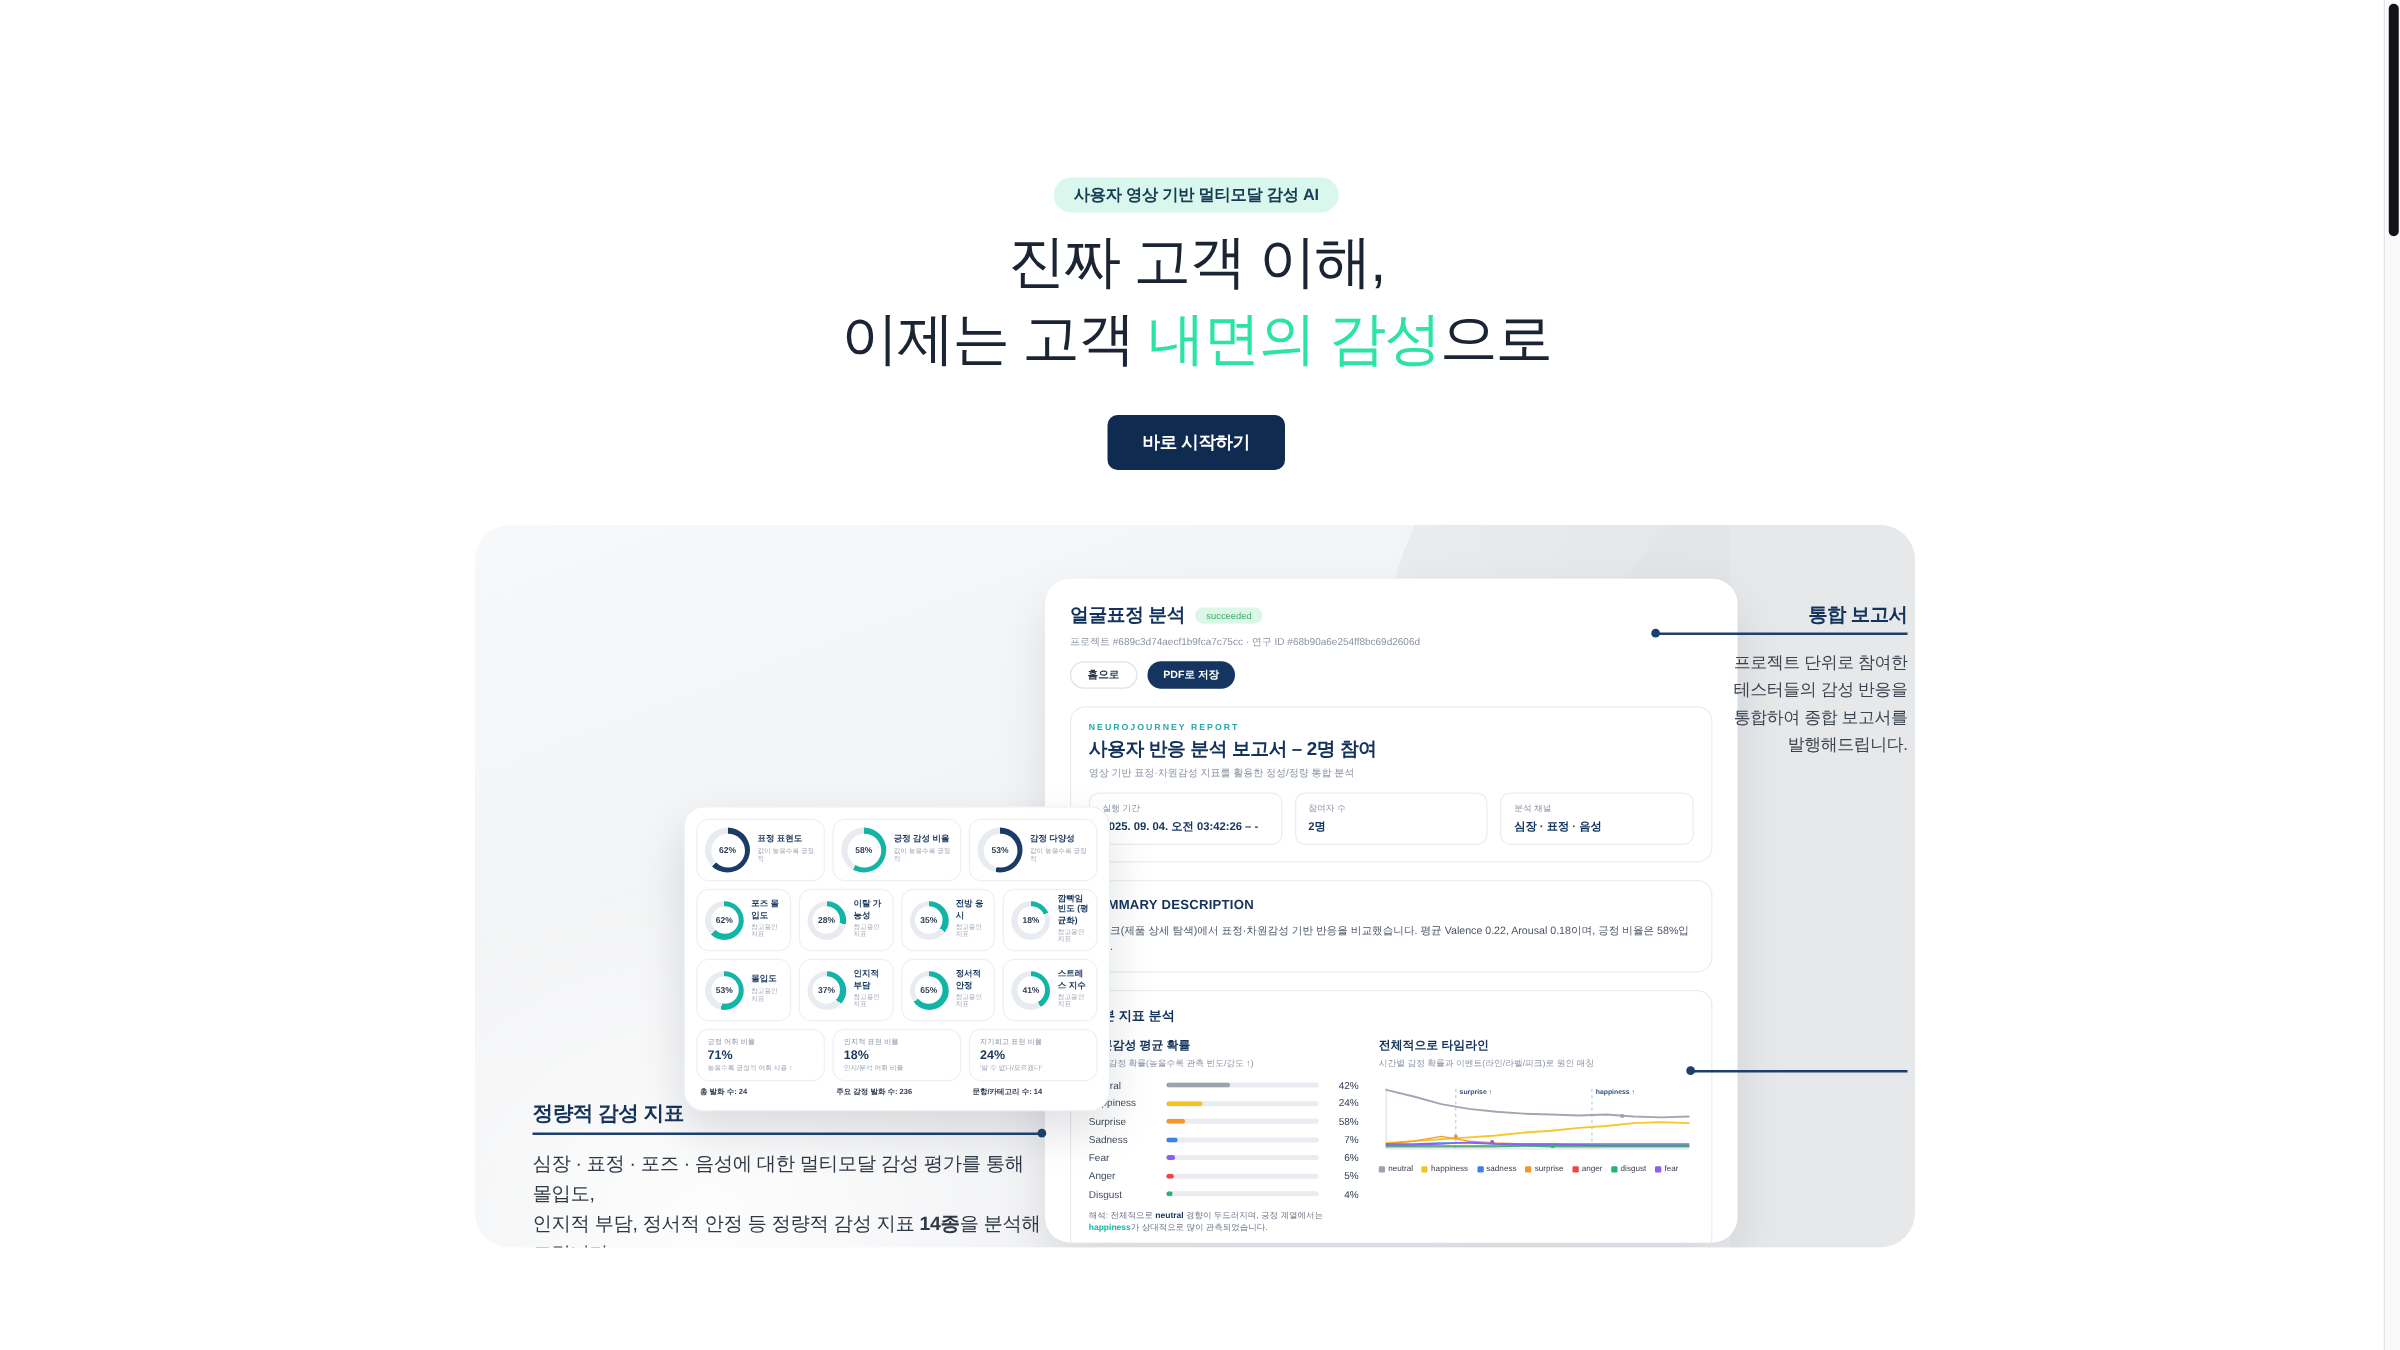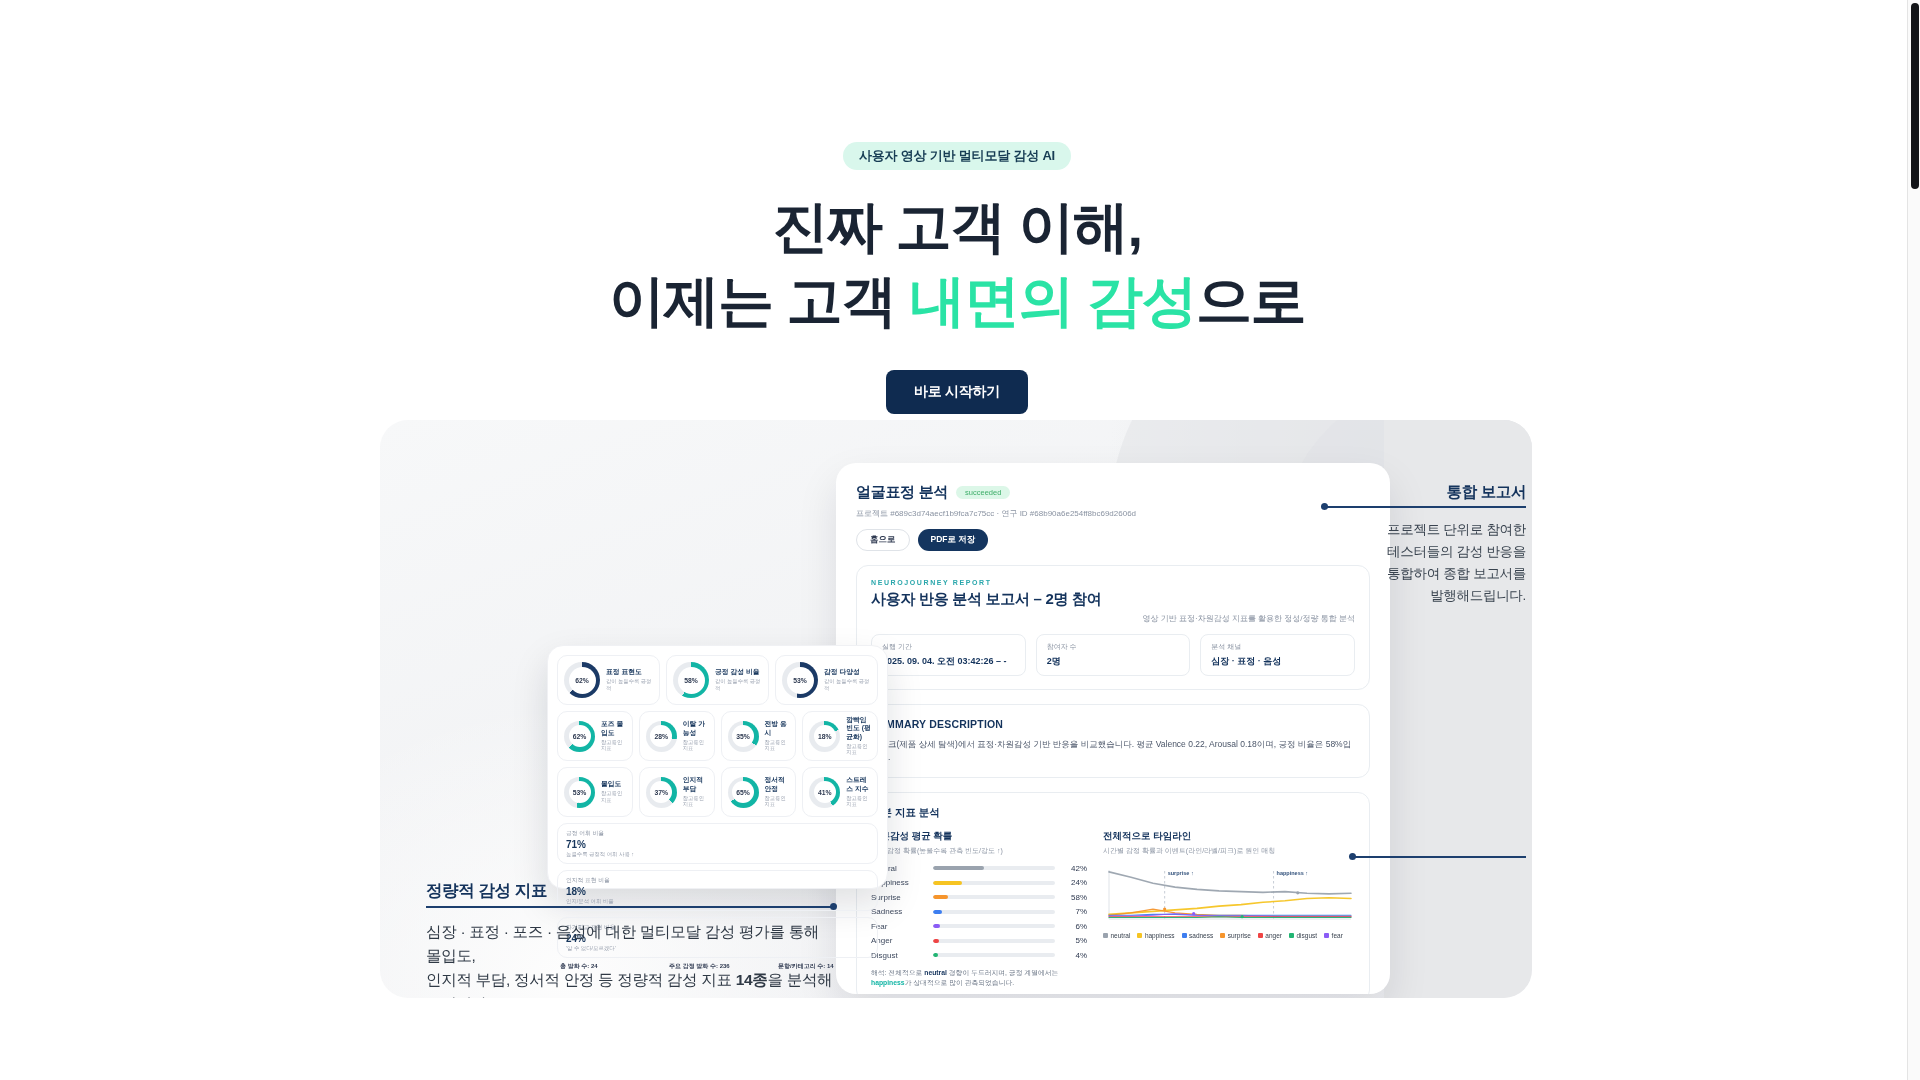--- a/index.html
+++ b/index.html
@@ -4,21 +4,21 @@
 <style>
   * { margin:0; padding:0; box-sizing:border-box; }
   html,body { background:#fff; }
   body { font-family:"Liberation Sans","DejaVu Sans",sans-serif; color:#1a2433; }
   .canvas { position:relative; width:1920px; height:1080px; overflow:hidden; background:#fff; }
 
   
   .hero-text { position:absolute; left:0; top:0; width:1914px; text-align:center; }
   .pill-badge { display:inline-block; margin-top:142px; padding:5px 16px; border-radius:999px;
     background:#d9f7ec; color:#173d54; font-size:13px; font-weight:700; letter-spacing:-.2px; }
-  h1.headline { margin-top:20px; font-size:56px; line-height:1.32; font-weight:700; color:#1a2433; letter-spacing:-1.5px; }
+  h1.headline { margin-top:9px; font-size:46px; line-height:1.32; font-weight:400; color:#1a2433; letter-spacing:-1.5px; }
   .hl-mint { color:#2ae3a5; }
   .cta-btn { display:inline-flex; align-items:center; justify-content:center; margin-top:32px;
     width:142px; height:44px; border-radius:8px; background:#0f2b50; color:#fff; font-size:14px;
     font-weight:600; border:none; cursor:pointer; font-family:inherit; letter-spacing:-.3px; }
 
   
   .showcase { position:absolute; left:380px; top:420px; width:1152px; height:578px; border-radius:28px;
     background:
       radial-gradient(420px 420px at 86% 4%, #e4e5e8 0%, rgba(228,229,232,0) 62%),
       radial-gradient(520px 420px at 16% 96%, #fdfdfd 0%, rgba(253,253,253,0) 65%),
@@ -40,21 +40,21 @@
   .db-btn-row { margin-top:10px; display:flex; gap:8px; }
   .btn-home { padding:4px 13px; border-radius:999px; background:#fff; border:1px solid #dfe3e8;
     color:#2e3950; font-size:8.5px; font-weight:700; cursor:pointer; font-family:inherit; }
   .btn-pdf { padding:4px 13px; border-radius:999px; background:#14355f; border:none;
     color:#fff; font-size:8.5px; font-weight:700; cursor:pointer; font-family:inherit; }
 
   .sub-card { border:1px solid #e9edf1; border-radius:12px; padding:13px 14px; background:#fff; }
   .report-card { margin-top:14px; }
   .eyebrow { font-size:7px; font-weight:700; letter-spacing:1.6px; color:#2aa7ac; }
   .report-title { margin-top:4px; font-size:15px; font-weight:800; color:#14335c; letter-spacing:-.3px; }
-  .report-sub { margin-top:4px; font-size:8px; color:#8a93a2;text-align:right; }
+  .report-sub { margin-top:4px; font-size:8px; color:#8a93a2; }
   .info-row { margin-top:10px; display:flex; gap:10px; }
   .info-card { flex:1; border:1px solid #e9edf1; border-radius:8px; padding:7px 10px; }
   .info-label { font-size:7px; color:#8a93a2; }
   .info-value { margin-top:3px; font-size:9px; font-weight:700; color:#14335c; }
 
   .summary-card { margin-top:14px; }
   .summary-head { font-size:10.5px; font-weight:800; color:#14335c; letter-spacing:.2px; }
   .summary-body { margin-top:8px; font-size:8.5px; color:#4a5568; line-height:1.5; }
 
   .metrics-card { margin-top:14px; }
@@ -84,21 +84,21 @@
   .dc-row { display:flex; gap:6px; margin-bottom:6px; }
   .dc-cell { flex:1; border:1px solid #eef0f4; border-radius:10px; padding:7px 6px; display:flex;
     align-items:center; gap:6px; min-width:0; height:50px; background:#fff; }
   .dn { position:relative; border-radius:50%; flex:none; }
   .dn::after { content:""; position:absolute; inset:4.5px; background:#fff; border-radius:50%; }
   .dn-pct { position:absolute; inset:0; display:flex; align-items:center; justify-content:center;
     font-size:6.8px; font-weight:700; color:#2d3950; z-index:1; }
   .dn-txt { min-width:0; }
   .dn-label { font-size:6.8px; font-weight:700; color:#17365c; line-height:1.25; }
   .dn-cap { margin-top:1.5px; font-size:5.3px; color:#9aa2b0; line-height:1.25; }
-  .dc-stats { display:flex; gap:6px;flex-direction:column; }
+  .dc-stats { display:flex; gap:6px; }
   .stat-card { flex:1; border:1px solid #eef0f4; border-radius:10px; padding:5px 8px; height:42px; }
   .stat-label { font-size:5.8px; color:#8a93a2; }
   .stat-value { margin-top:1px; font-size:10px; font-weight:800; color:#17365c; }
   .stat-cap { margin-top:1px; font-size:5.4px; color:#9aa2b0; }
   .dc-footers { display:flex; gap:6px; margin-top:4px; }
   .stat-footer { flex:1; font-size:6px; color:#2e3950; font-weight:700; padding-left:3px; }
 
   
   .anno-line { position:absolute; height:1.5px; background:#1d3f6e; }
   .anno-dot { position:absolute; width:7px; height:7px; border-radius:50%; background:#1d3f6e; }

